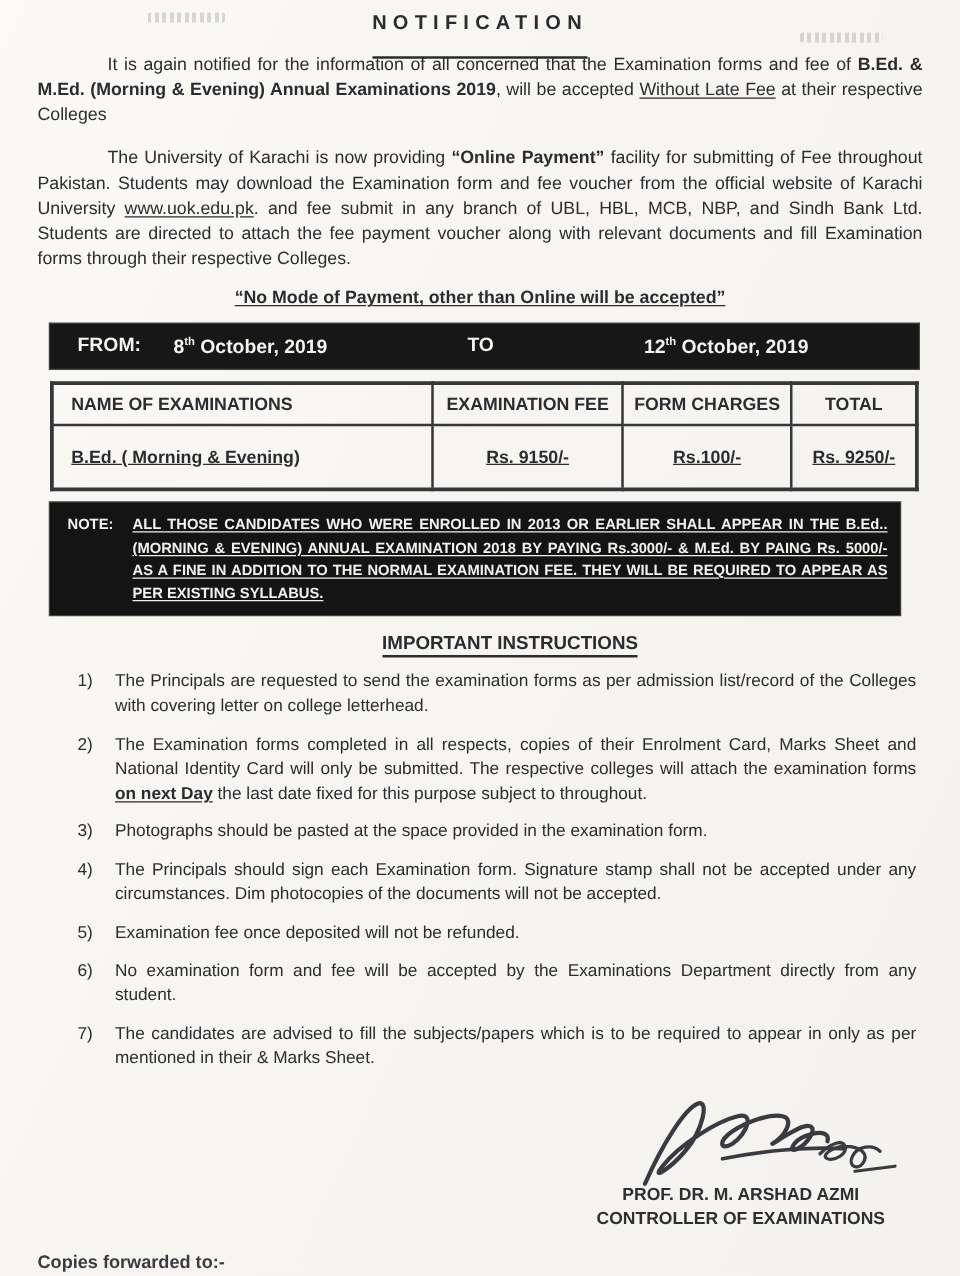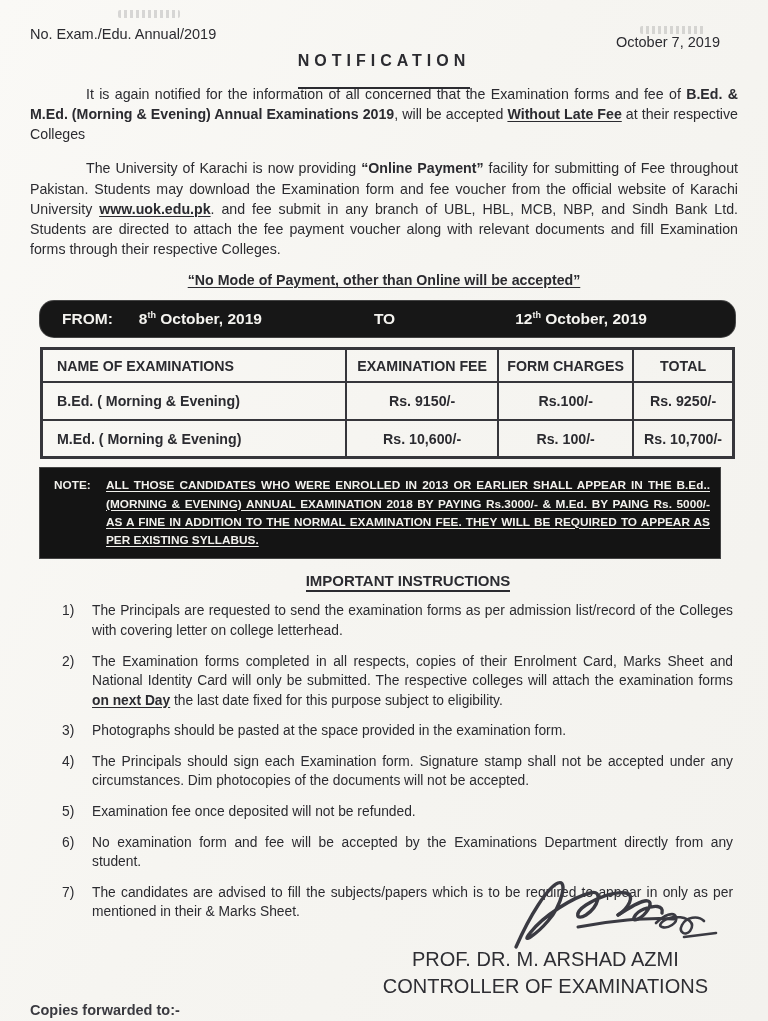--- a/index.html
+++ b/index.html
@@ -44,52 +44,51 @@
     font-size:16px; font-weight:bold; letter-spacing:5px;
     border-bottom:2px solid #2b2b30; padding-bottom:18px;
   }
 
   .para{
     margin:14px 30px 0 30px;
     font-size:14.2px; line-height:1.42; text-align:justify;
     text-indent:56px;
   }
   .b{ font-weight:bold; }
-  .bu{ font-weight:bold; text-decoration:underline; text-underline-offset:2px; }
+  .bu{ font-weight:normal; text-decoration:underline; text-underline-offset:2px; }
 
   .quote-line{
     text-align:center; margin-top:13px;
     font-size:14.2px; font-weight:bold;
     text-decoration:underline; text-underline-offset:2px;
   }
 
   .date-bar{
     margin:13px 33px 0 40px; height:36px;
     background:#171717; color:#f4f3ef;
     display:flex; align-items:center;
     font-weight:bold; font-size:15.5px;
     padding:0 22px;
     box-shadow:0 0 0 1px #444;
-    border-radius:14px;
   }
   .date-bar .from-label{ margin-right:26px; }
   .date-bar .to-label{ margin-left:112px; margin-right:120px; }
   .date-bar sup{ font-size:9px; }
 
   .fee-table{
     margin:10px 33px 0 40px;
     border-collapse:collapse; width:695px;
     border:3px solid #36363b;
   }
   .fee-table th, .fee-table td{
     border:2px solid #36363b;
     font-size:14.2px; font-weight:bold;
   }
   .fee-table th{ height:33px; padding:2px 6px; }
-  .fee-table td{ height:38px; padding:2px 6px; text-align:center; }
+  .fee-table td{ height:52px; padding:2px 6px; text-align:center;text-decoration:underline; }
   .fee-table .name-col{ text-align:left; padding-left:14px; width:44%; }
   .fee-table .fee-col{ width:22%; }
   .fee-table .form-col{ width:19.5%; }
   .fee-table .total-col{ width:14.5%;margin-top:20px; }
 
   .note-bar{
     margin:9px 48px 0 40px;
     background:#141414; color:#f2f1ed;
     display:flex; padding:8px 10px 9px 14px;
     font-size:11.8px; font-weight:bold; line-height:1.55;
@@ -108,44 +107,40 @@
   .inst-item{
     display:flex; margin-top:11px;
     font-size:13.8px; line-height:1.42;
   }
   .inst-item .num{ width:30px; flex:none; }
   .inst-item .txt{ flex:1; text-align:justify; }
   .u{ text-decoration:underline; font-weight:bold; text-underline-offset:2px; }
 
   .sign-block{
     position:absolute; right:60px; top:946px;
-    text-align:center; font-weight:normal; font-size:20px; line-height:1.35;
+    text-align:center; font-weight:bold; font-size:14px; line-height:1.35;
     color:#2e2e33;
   }
   .sign-svg{
     position:absolute; right:40px; top:875px; pointer-events:none;
   }
   .footer-line{
     position:absolute; left:30px; top:1002px;
     font-weight:bold; font-size:14.5px; color:#3a3a40;
   }
 </style>
 </head>
 <body>
 
 <div class="page">
 
   <div class="smudge smudge-left"></div>
   <div class="smudge smudge-right"></div>
 
 
-  <div class="meta-row">
-    <span>No. Exam./Edu. Annual/2019</span>
-    <span class="meta-date">October 7, 2019</span>
-  </div>
 
   <div class="notif-heading">
     <span>NOTIFICATION</span>
   </div>
 
   <p class="para"><span>It is again notified for the information of all concerned that the Examination forms and fee of </span><span class="b">B.Ed. &amp; M.Ed. (Morning &amp; Evening) Annual Examinations 2019</span><span>, will be accepted </span><span class="bu">Without Late Fee</span><span> at their respective Colleges</span></p>
 
   <p class="para"><span>The University of Karachi is now providing </span><span class="b">“Online Payment”</span><span> facility for submitting of Fee throughout Pakistan. Students may download the Examination form and fee voucher from the official website of Karachi University </span><span class="bu">www.uok.edu.pk</span><span>. and fee submit in any branch of UBL, HBL, MCB, NBP, and Sindh Bank Ltd. Students are directed to attach the fee payment voucher along with relevant documents and fill Examination forms through their respective Colleges.</span></p>
 
   <div class="quote-line">“No Mode of Payment, other than Online will be accepted”</div>
@@ -166,46 +161,40 @@
         <th class="total-col">TOTAL</th>
       </tr>
     </thead>
     <tbody>
       <tr>
         <td class="name-col">B.Ed. ( Morning &amp; Evening)</td>
         <td class="fee-col">Rs. 9150/-</td>
         <td class="form-col">Rs.100/-</td>
         <td class="total-col">Rs. 9250/-</td>
       </tr>
-      <tr>
-        <td class="name-col">M.Ed. ( Morning &amp; Evening)</td>
-        <td class="fee-col">Rs. 10,600/-</td>
-        <td class="form-col">Rs. 100/-</td>
-        <td class="total-col">Rs. 10,700/-</td>
-      </tr>
     </tbody>
   </table>
 
   <div class="note-bar">
     <span class="note-label">NOTE:</span>
     <span class="note-text">ALL THOSE CANDIDATES WHO WERE ENROLLED IN 2013 OR EARLIER SHALL APPEAR IN THE B.Ed.. (MORNING &amp; EVENING) ANNUAL EXAMINATION 2018 BY PAYING Rs.3000/- &amp; M.Ed. BY PAING Rs. 5000/-  AS A FINE IN ADDITION TO THE NORMAL EXAMINATION FEE. THEY WILL BE REQUIRED TO APPEAR AS PER EXISTING SYLLABUS.</span>
   </div>
 
   <div class="instructions-heading">
     <span>IMPORTANT INSTRUCTIONS</span>
   </div>
 
   <div class="inst-list">
     <div class="inst-item">
       <span class="num">1)</span>
       <span class="txt">The Principals are requested to send the examination forms as per admission list/record of the Colleges with covering letter on college letterhead.</span>
     </div>
     <div class="inst-item">
       <span class="num">2)</span>
-      <span class="txt"><span>The Examination forms completed in all respects, copies of their Enrolment Card, Marks Sheet and National Identity Card will only be submitted. The respective colleges will attach the examination forms </span><span class="u">on next Day</span><span> the last date fixed for this purpose subject to eligibility.</span></span>
+      <span class="txt"><span>The Examination forms completed in all respects, copies of their Enrolment Card, Marks Sheet and National Identity Card will only be submitted. The respective colleges will attach the examination forms </span><span class="u">on next Day</span><span> the last date fixed for this purpose subject to throughout.</span></span>
     </div>
     <div class="inst-item">
       <span class="num">3)</span>
       <span class="txt">Photographs should be pasted at the space provided in the examination form.</span>
     </div>
     <div class="inst-item">
       <span class="num">4)</span>
       <span class="txt">The Principals should sign each Examination form. Signature stamp shall not be accepted under any circumstances. Dim photocopies of the documents will not be accepted.</span>
     </div>
     <div class="inst-item">

